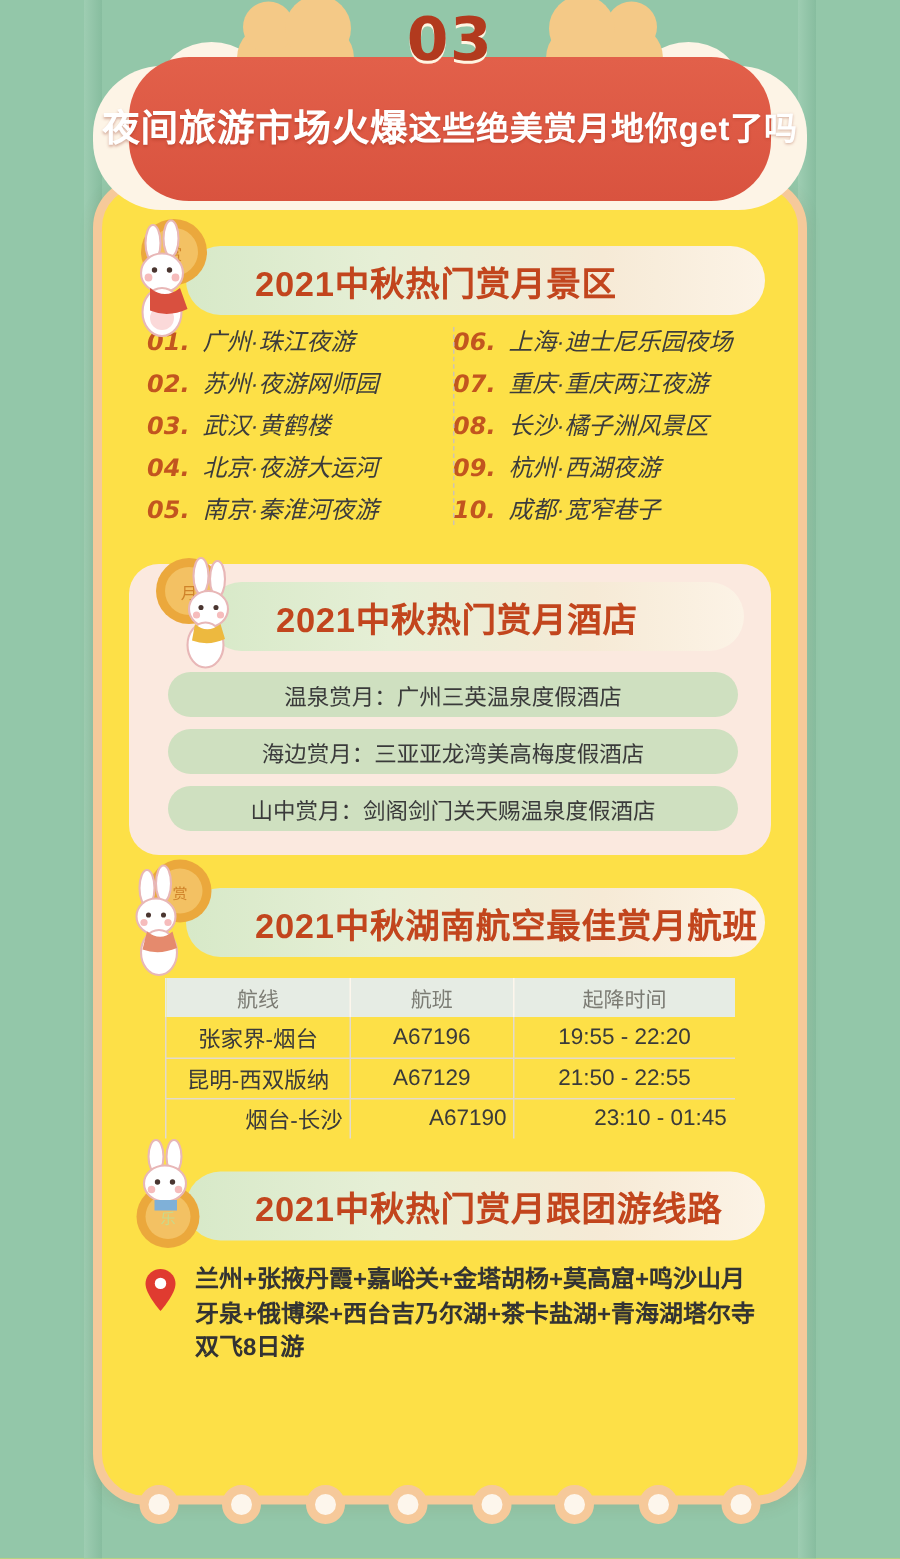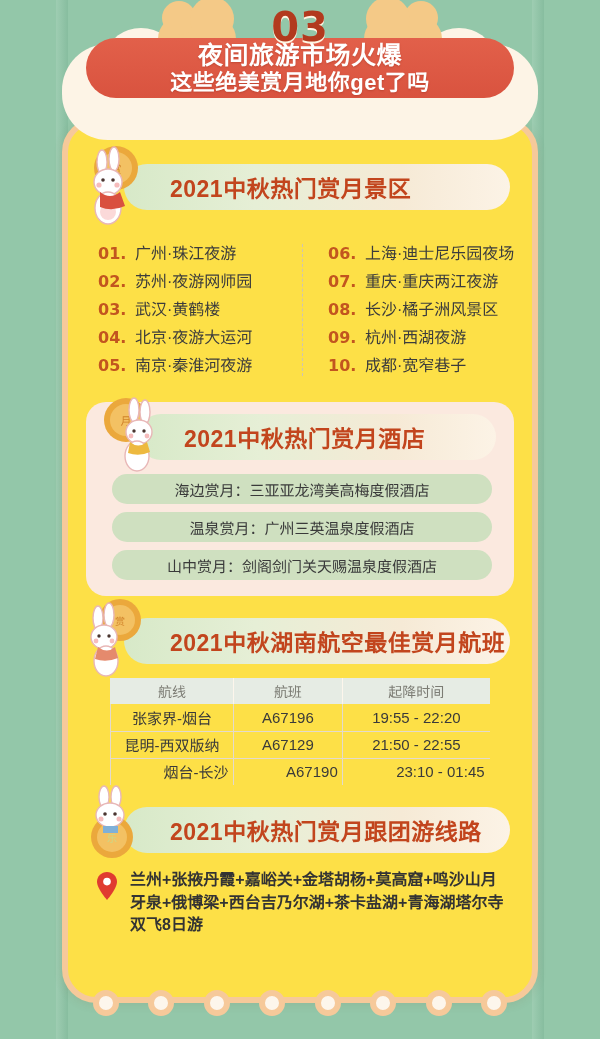--- a/index.html
+++ b/index.html
@@ -128,26 +128,26 @@
     border-radius: 50%;
     top: -16px;
   }
   .cream-blob::before { left: 46px; }
   .cream-blob::after  { right: 46px; }
 
   .title-banner {
     position: absolute;
     left: 86px; right: 86px;
     top: 38px;
-    height: 60px;
+    height: 96px;
     background: linear-gradient(180deg,#e2604a,#d9533f);
     border-radius: 40px;
     z-index: 2;
     display: flex;
-    flex-direction: column;
+    flex-direction: row;
     align-items: center;
     justify-content: center;
     padding: 4px 0;
   }
   .title-banner .ln {
     color: #fff;
     font-weight: 700;
     font-size: 25px;
     line-height: 1.14;
     letter-spacing: .5px;
@@ -187,25 +187,26 @@
     left: -48px;
     top: -22px;
     width: 76px;
     height: 86px;
     z-index: 4;
   }
 
   
   .scenic {
     display: flex;
-    margin: 30px 26px 0 30px;
+    margin: 4px 26px 0 30px;
     position: relative;
+    font-style: italic;
   }
   .scenic .col { width: 50%; }
-  .scenic .col.right { padding-left: 26px; }
+  .scenic .col.right { }
   .divider {
     position: absolute;
     left: 50%;
     top: 4px;
     bottom: 4px;
     border-left: 1px dashed #cfc3b2;
   }
   .li {
     display: flex;
     align-items: baseline;
@@ -432,22 +433,22 @@
           <circle cx="44" cy="39" r="1.7" fill="#4a3530"></circle>
           <circle cx="54" cy="39" r="1.7" fill="#4a3530"></circle>
           <circle cx="41" cy="44" r="2.4" fill="#f6bcbc"></circle>
           <circle cx="57" cy="44" r="2.4" fill="#f6bcbc"></circle>
           <ellipse cx="47" cy="64" rx="12" ry="15" fill="#fff" stroke="#e8b7b7" stroke-width="1.4"></ellipse>
           <path d="M40 50 q8 7 17 0 l3 10 q-11 5 -22 1 z" fill="#edb93f"></path>
         </svg>
       </div>
 
       <div class="hotel-rows">
+        <div class="hrow">温泉赏月：广州三英温泉度假酒店</div>
         <div class="hrow">海边赏月：三亚亚龙湾美高梅度假酒店</div>
-        <div class="hrow">温泉赏月：广州三英温泉度假酒店</div>
         <div class="hrow">山中赏月：剑阁剑门关天赐温泉度假酒店</div>
       </div>
     </div>
 
     <div class="section sec-flight">
       <div class="sec-head">
         <div class="pill">
           <h2>2021中秋湖南航空最佳赏月航班</h2>
         </div>
         <svg class="mascot" viewBox="0 0 76 86">

